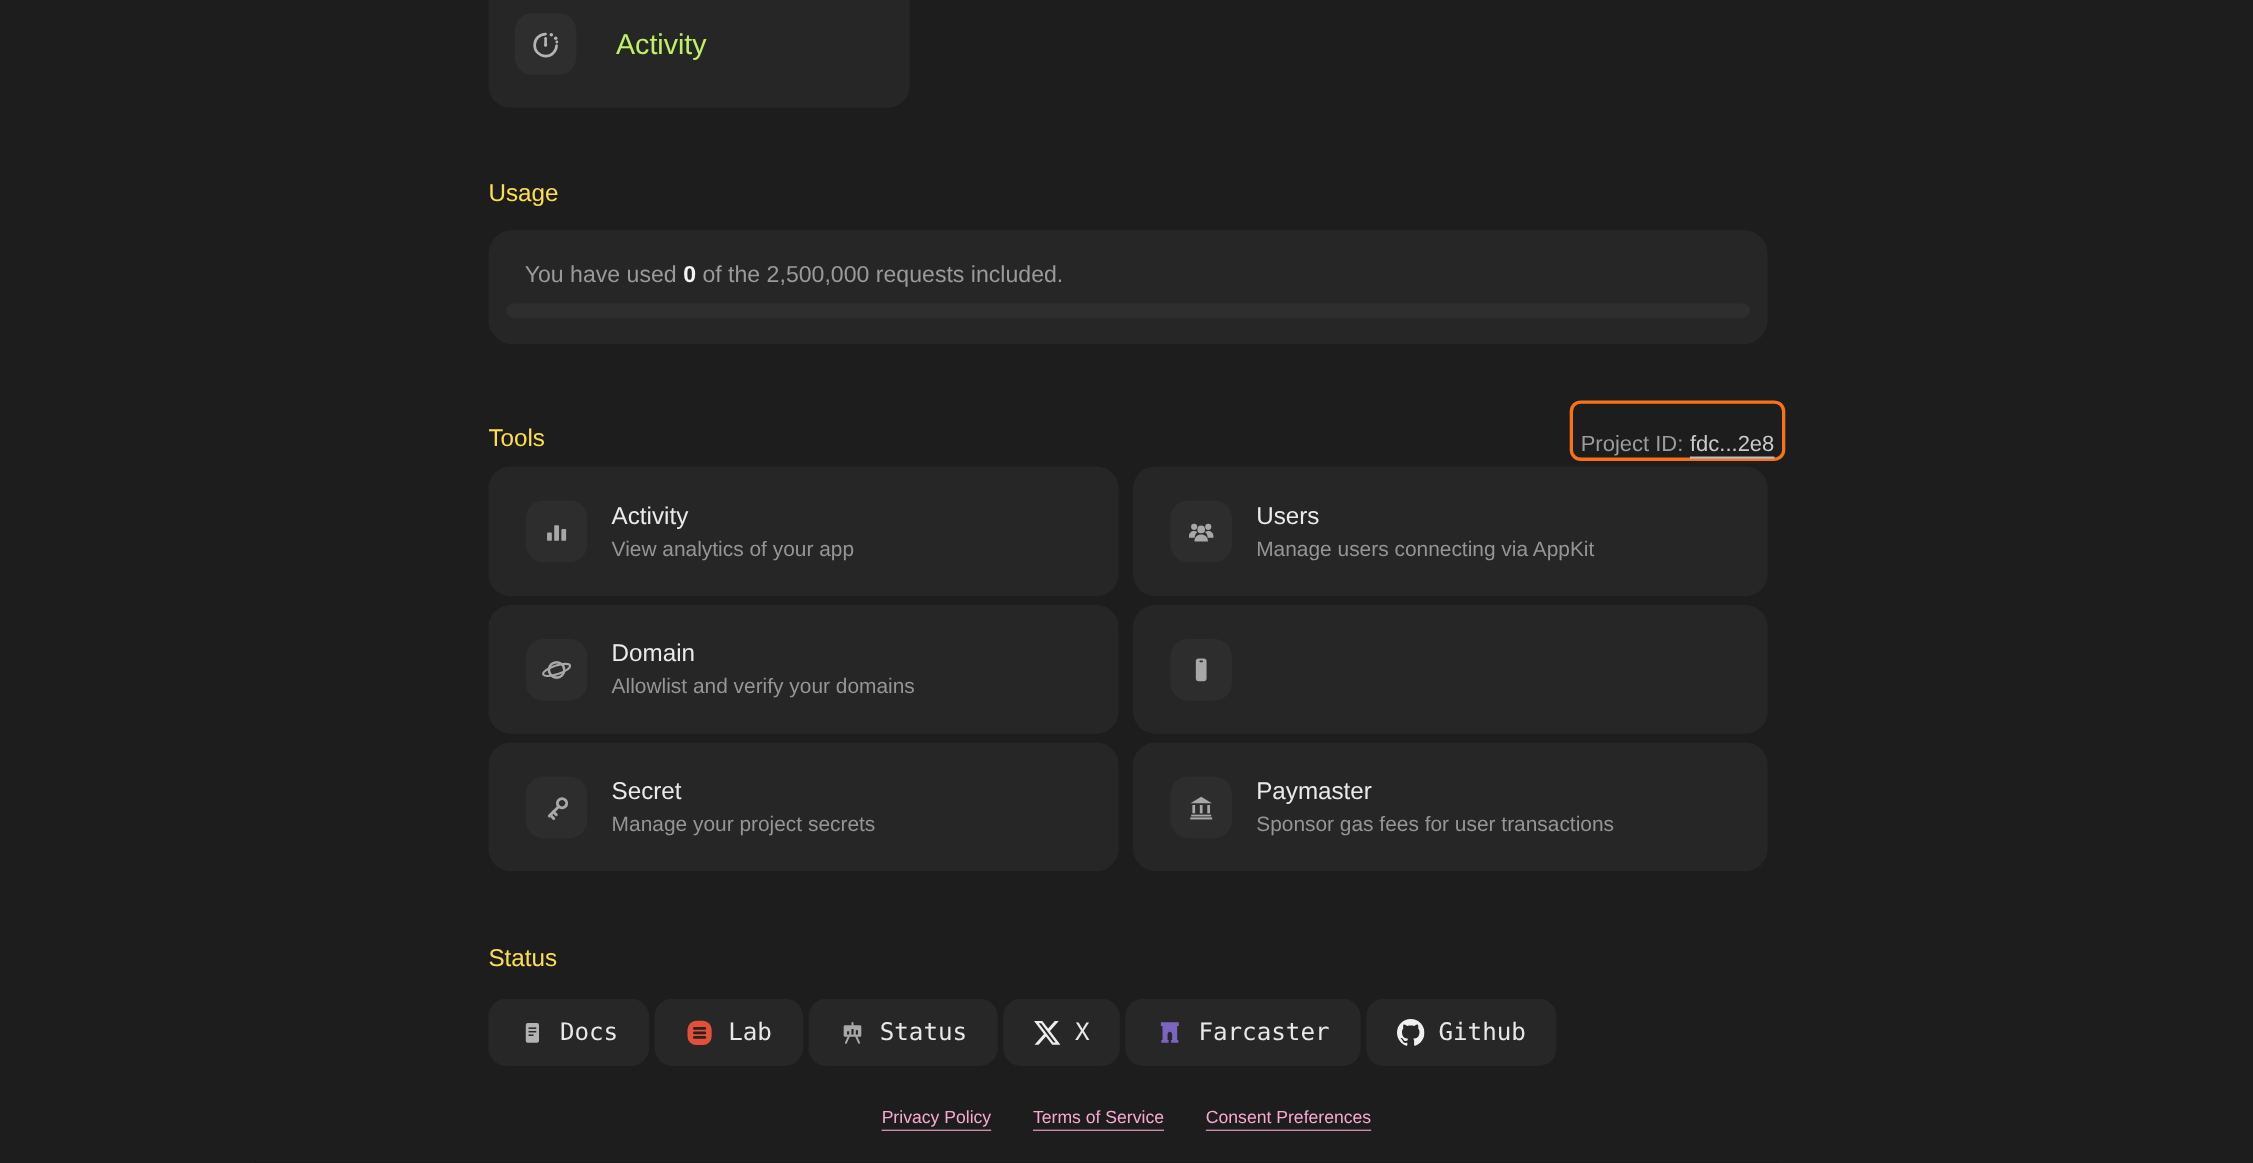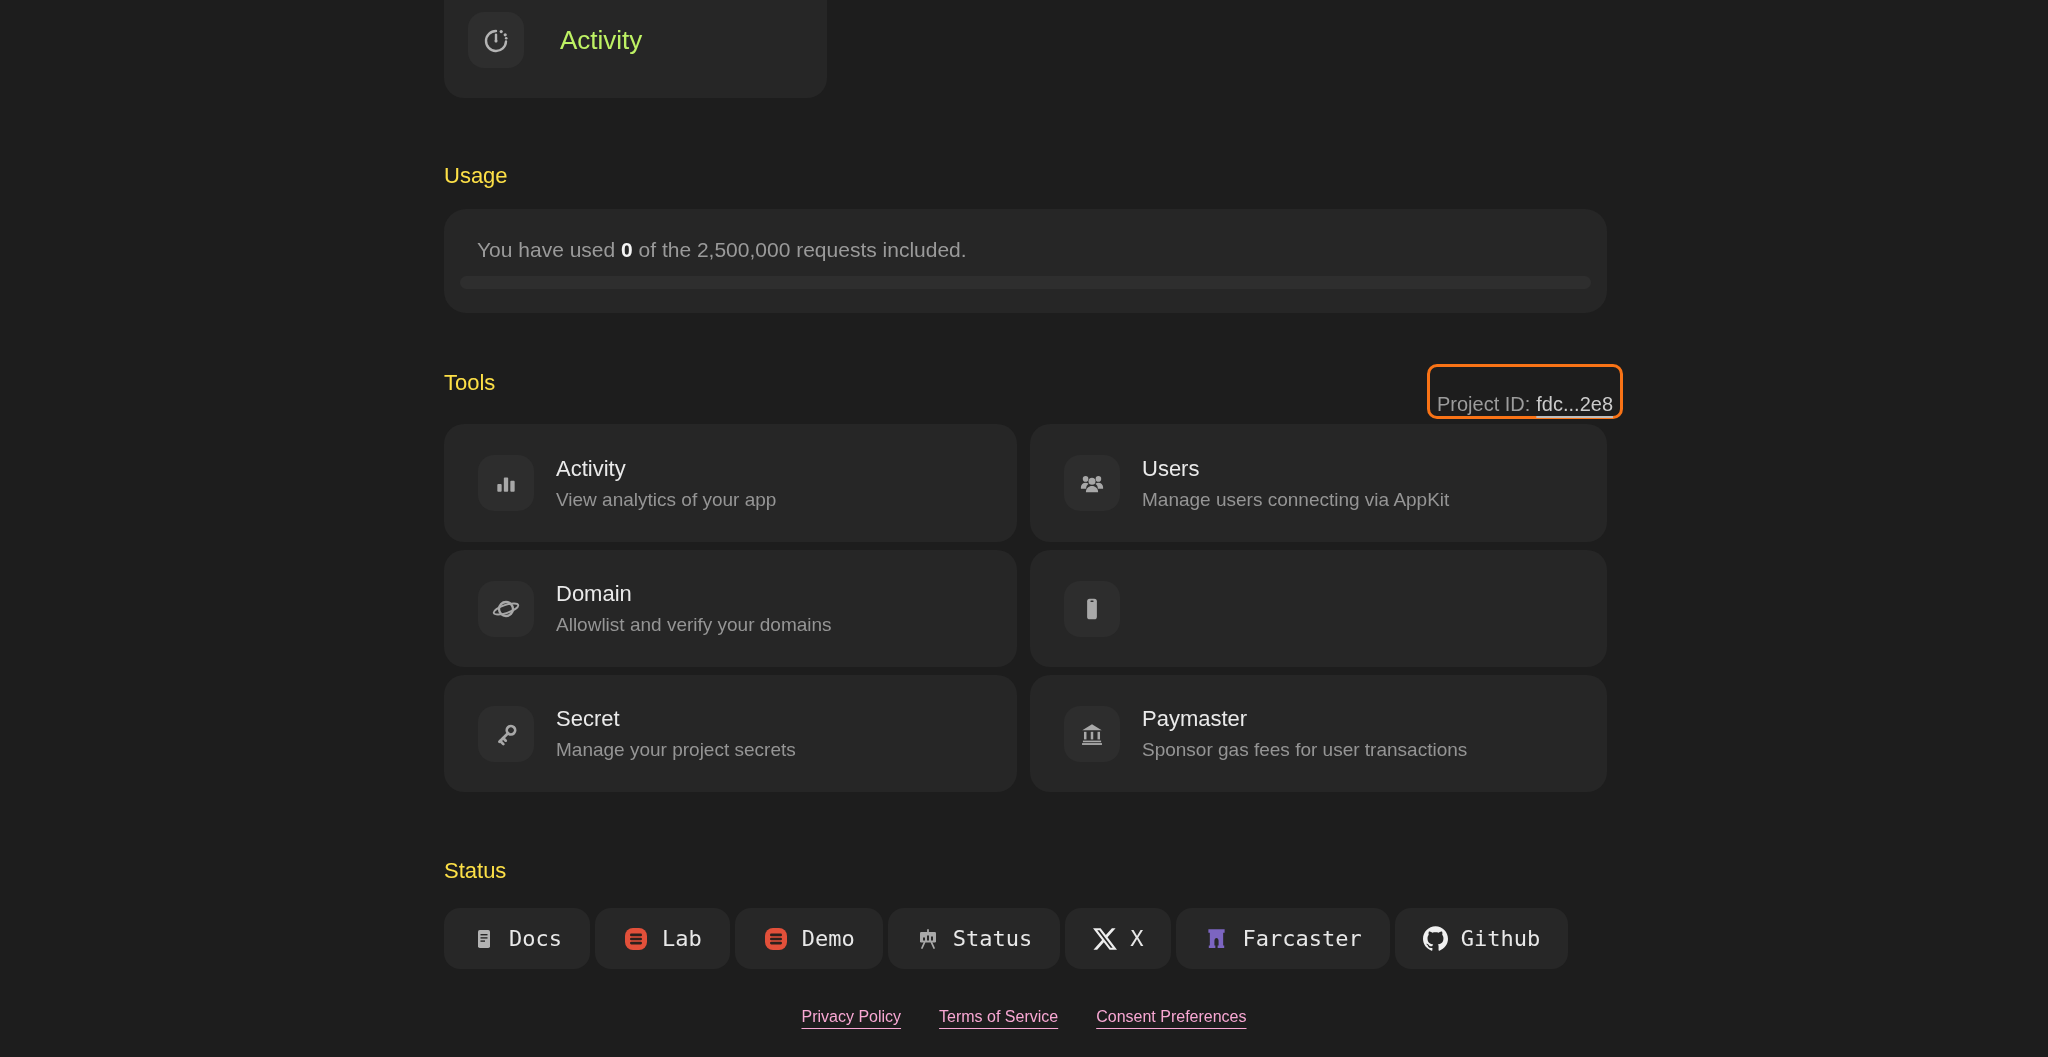--- a/index.html
+++ b/index.html
@@ -19,21 +19,21 @@
     background:#2e2e2e;display:flex;align-items:center;justify-content:center;
   }
   .activity-label{
     position:absolute;left:116px;top:52px;height:56px;display:flex;align-items:center;
     font-size:26px;color:#bef264;
   }
 
   
   .section-heading{position:absolute;font-size:22px;color:#fde047;}
   .usage-heading{left:444px;top:163px;}
-  .tools-heading{left:444px;top:370px;}
+  .tools-heading{left:444px;top:385px;}
   .links-heading{left:444px;top:858px;}
 
   
   .usage-card{left:444px;top:209px;width:1163px;height:104px;border-radius:22px;}
   .usage-text{position:absolute;left:33px;top:29px;font-size:21px;color:#9a9a9a;}
   .usage-text .used-value{color:#f4f4f4;font-weight:bold;}
   .usage-track{
     position:absolute;left:16px;right:16px;top:67px;height:13px;border-radius:7px;
     background:#2e2e2e;overflow:hidden;
   }
@@ -235,31 +235,20 @@
         <svg width="26" height="26" viewBox="0 0 26 26">
           <rect x="2" y="2" width="22" height="22" rx="8" fill="#e2503a"></rect>
           <rect x="7" y="7.6" width="12" height="2.6" rx="1.3" fill="#2b211d"></rect>
           <rect x="7" y="11.7" width="12" height="2.6" rx="1.3" fill="#2b211d"></rect>
           <rect x="7" y="15.8" width="12" height="2.6" rx="1.3" fill="#2b211d"></rect>
         </svg>
       </span>
       <span>Lab</span>
     </div>
 
-    <div class="link-btn">
-      <span class="btn-icon">
-        <svg width="26" height="26" viewBox="0 0 26 26">
-          <rect x="2" y="2" width="22" height="22" rx="8" fill="#e2503a"></rect>
-          <rect x="7" y="7.6" width="12" height="2.6" rx="1.3" fill="#2b211d"></rect>
-          <rect x="7" y="11.7" width="12" height="2.6" rx="1.3" fill="#2b211d"></rect>
-          <rect x="7" y="15.8" width="12" height="2.6" rx="1.3" fill="#2b211d"></rect>
-        </svg>
-      </span>
-      <span>Demo</span>
-    </div>
 
     <div class="link-btn">
       <span class="btn-icon">
         <svg width="24" height="24" viewBox="0 0 24 24">
           <rect x="4" y="5" width="16" height="10.5" rx="1.2" fill="#a8a8a8"></rect>
           <rect x="7" y="10.5" width="2" height="3" fill="#272727"></rect>
           <rect x="11" y="8.5" width="2" height="5" fill="#272727"></rect>
           <rect x="15" y="9.5" width="2" height="4" fill="#272727"></rect>
           <path d="M8.5 15.5 L6 21 M15.5 15.5 L18 21 M12 3 V5" stroke="#a8a8a8" stroke-width="1.8" stroke-linecap="round"></path>
         </svg>

